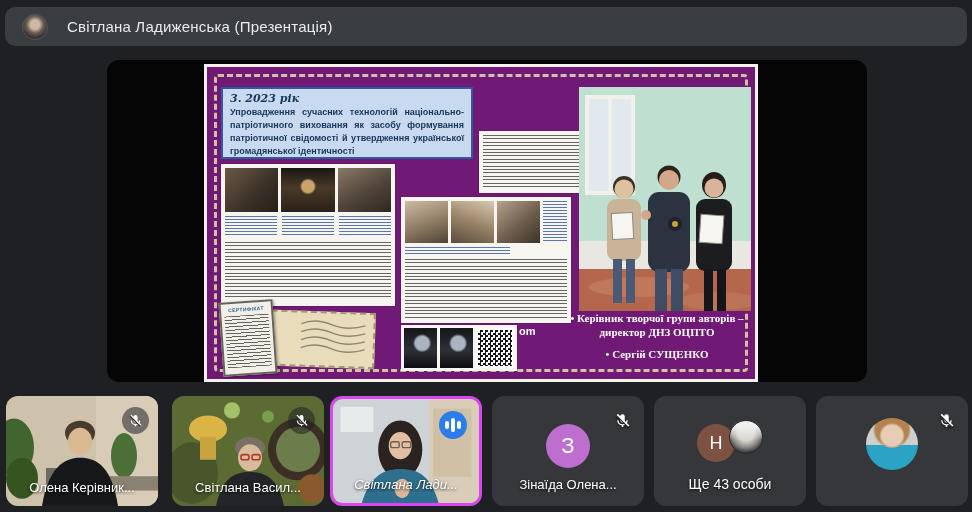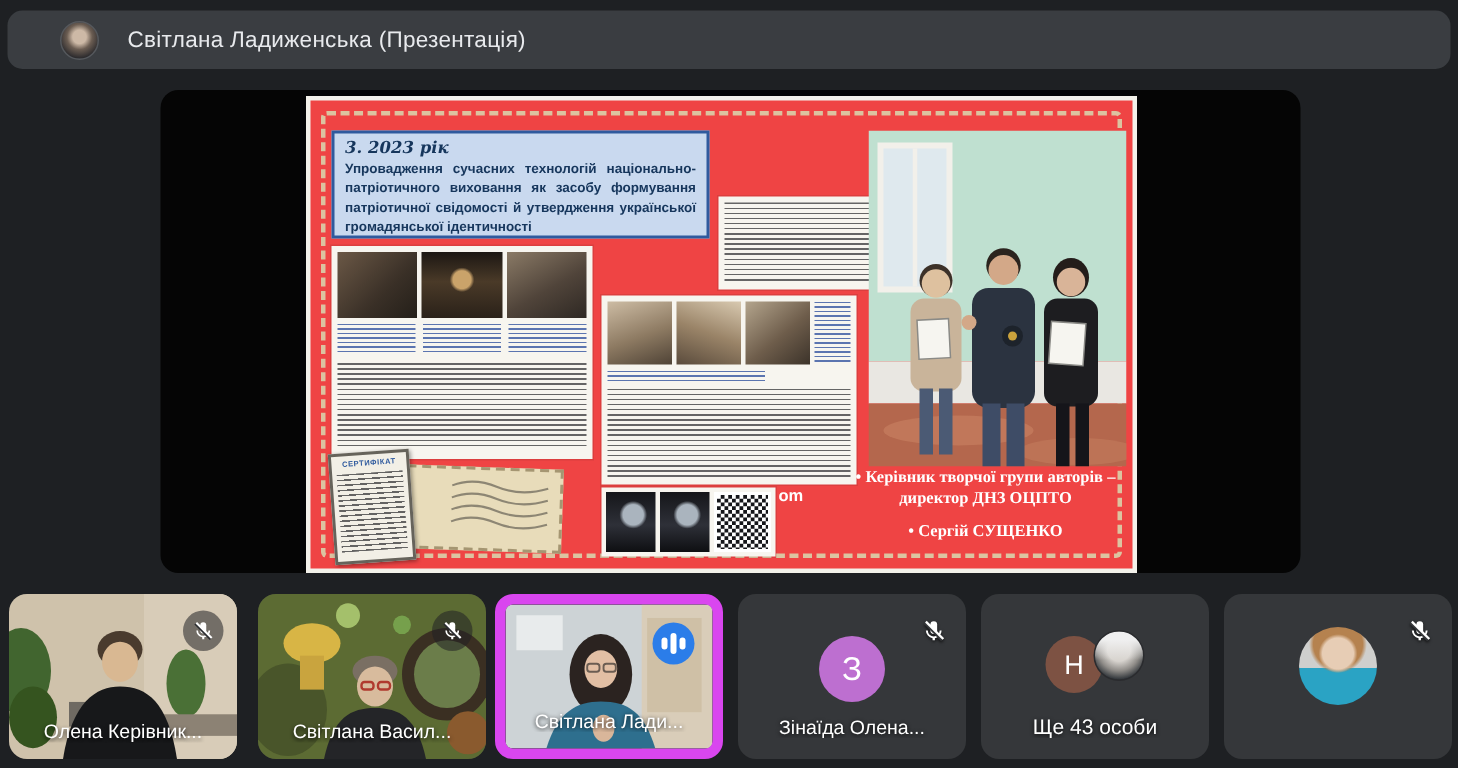--- a/index.html
+++ b/index.html
@@ -1,32 +1,32 @@
 <!DOCTYPE html>
 <html><head>
 <meta charset="utf-8">
 <style>
   * { margin:0; padding:0; box-sizing:border-box; }
   html,body { width:972px; height:512px; overflow:hidden; background:#1e2023;
     font-family:"Liberation Sans", sans-serif; }
 
   
   #topbar { position:absolute; left:5px; top:7px; width:962px; height:39px;
-    background:#3a3d41; border-radius:10px; display:flex; align-items:center; padding-left:35px; }
+    background:#3a3d41; border-radius:10px; display:flex; align-items:center; padding-left:17px; }
   #topbar .avatar { width:26px; height:26px; border-radius:50%;
     background: radial-gradient(circle at 50% 40%, #cdb9a6 0 24%, #6b5d52 45%, #26262a 78%);
     border:1px solid #55585c; flex:0 0 auto; }
   #topbar .pname { margin-left:19px; color:#e8eaed; font-size:15px; font-weight:500; letter-spacing:.2px; }
 
   
   #stage { position:absolute; left:107px; top:60px; width:760px; height:322px;
     background:#050505; border-radius:12px; }
   #slide { position:absolute; left:97px; top:4px; width:554px; height:318px;
     background:#f3f1ea; padding:3px; }
-  #slide-inner { position:relative; width:100%; height:100%; background:#ef4444; overflow:hidden; }
+  #slide-inner { position:relative; width:100%; height:100%; background:#701a75; overflow:hidden; }
   #deco-border { position:absolute; inset:7px; border:3px dashed #dbcfa9; border-radius:4px; opacity:.92; }
 
   
   #hdr { position:absolute; left:14px; top:20px; width:252px; height:72px;
     background:#c9d9ef; border:2px solid #2f5a9e; padding:3px 7px; color:#16365c; overflow:hidden; }
   #hdr .l1 { font-family:"DejaVu Serif", serif; font-style:italic; font-weight:700; font-size:11px; }
   #hdr .l2 { font-size:9px; line-height:1.45; font-weight:700; text-align:justify; margin-top:1px; }
 
   
   .lines  { background: repeating-linear-gradient(to bottom, rgba(45,45,48,.72) 0 1px, transparent 1px 3.4px); }
@@ -83,21 +83,21 @@
   #bullets .b::before { content:"•  "; }
   #bullets .b2 { margin-top:7px; }
 
   
   .tile { position:absolute; top:396px; width:152px; height:110px; border-radius:12px;
     background:#35373a; overflow:hidden; }
   .tile svg.scene { position:absolute; inset:0; width:100%; height:100%; }
   .tile .name { position:absolute; bottom:11px; left:0; width:100%; padding:0 9px;
     text-align:center; color:#fff; font-size:13px; text-shadow:0 1px 3px rgba(0,0,0,.85);
     white-space:nowrap; overflow:hidden; }
-  .tile.active { border:7px solid #d946ef; }
+  .tile.active { border:3px solid #d946ef;font-style:italic; }
   .mic-badge { position:absolute; top:11px; right:9px; width:27px; height:27px; border-radius:50%;
     background:rgba(32,33,36,.55); display:flex; align-items:center; justify-content:center; }
   .mic-plain { position:absolute; top:15px; right:13px; width:18px; height:18px;
     display:flex; align-items:center; justify-content:center; filter:drop-shadow(0 1px 1px rgba(0,0,0,.7)); }
   .speak-badge { position:absolute; top:12px; right:12px; width:28px; height:28px; border-radius:50%;
     background:#2b7de9; display:flex; align-items:center; justify-content:center; gap:2px; }
   .speak-badge i { display:block; width:4px; border-radius:2px; background:#fff; }
   .speak-badge i:nth-child(1){height:8px;} .speak-badge i:nth-child(2){height:14px;} .speak-badge i:nth-child(3){height:8px;}
 
   .avatar-circle { position:absolute; left:50%; transform:translateX(-50%); top:28px;

